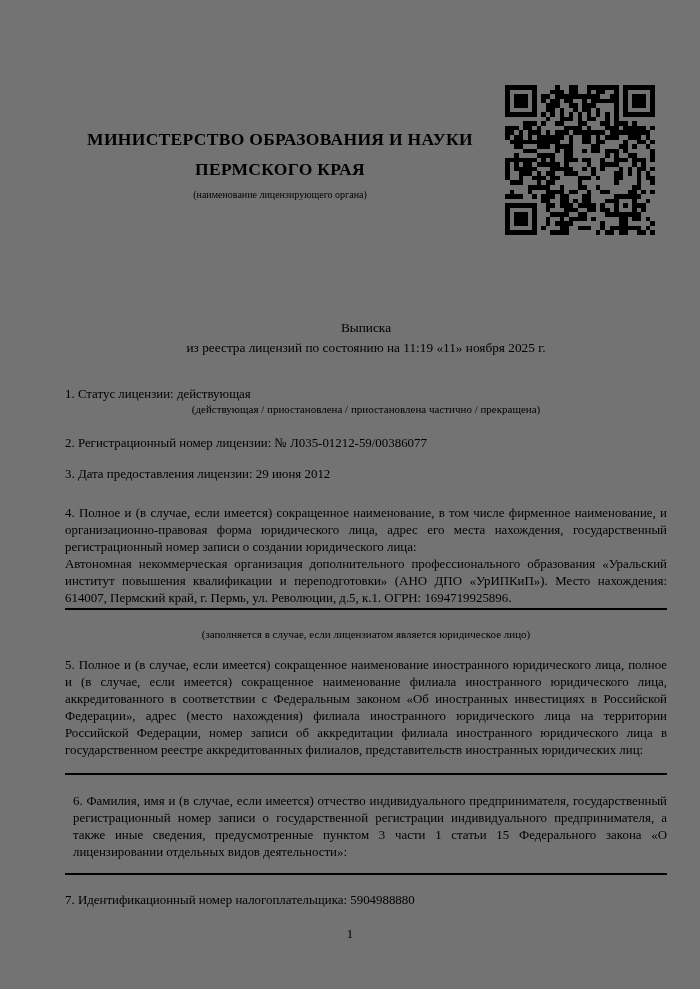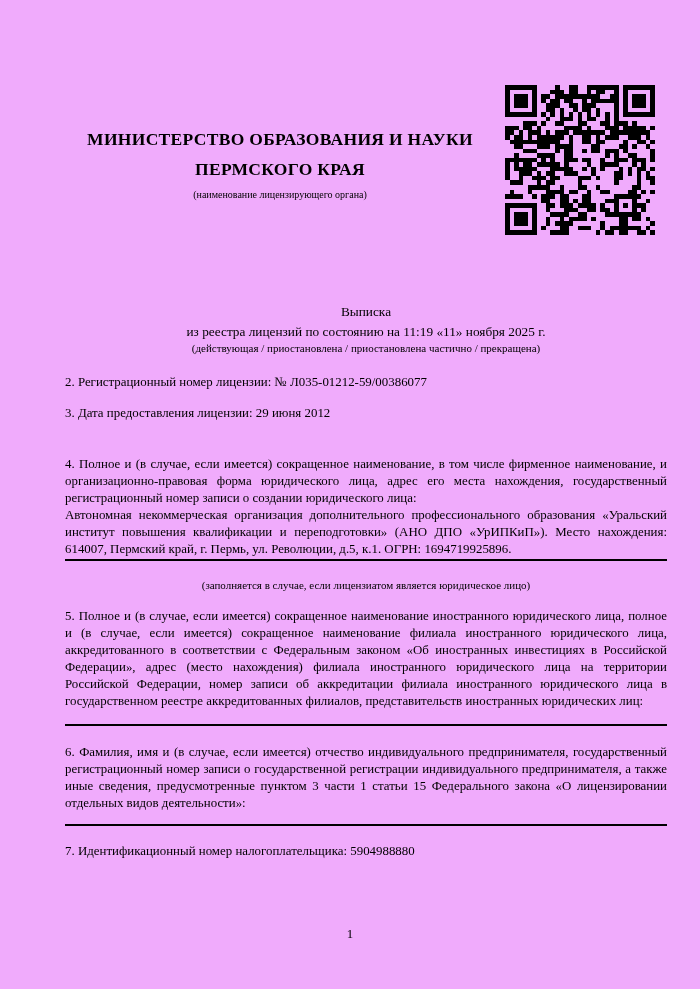--- a/index.html
+++ b/index.html
@@ -2,21 +2,21 @@
 <html><head>
 <meta charset="utf-8">
 <style>
   * { margin: 0; padding: 0; box-sizing: border-box; }
   html, body { background: #888; }
   .page {
     position: relative;
     width: 700px;
     height: 989px;
     margin: 0 auto;
-    background: #f0abfc;
+    background: #737373;
     color: #000000;
     font-family: "Liberation Serif", "DejaVu Serif", serif;
     overflow: hidden;
   }
   
   .header {
     position: absolute;
     top: 124px;
     left: 40px;
     width: 480px;
@@ -38,21 +38,21 @@
     position: absolute;
     top: 85px;
     left: 505px;
     width: 150px;
     height: 150px;
   }
   .qr rect { fill: #000000; }
   
   .body {
     position: absolute;
-    top: 0;
+    top: 16px;
     left: 65px;
     width: 602px;
     font-size: 12.9px;
     line-height: 17px;
   }
   .doc-title {
     margin-top: 302px;
     text-align: center;
     font-size: 13.3px;
     line-height: 20px;
@@ -65,27 +65,27 @@
     text-align: center;
   }
   .rule {
     border-top: 2px solid #000000;
     height: 0;
     width: 100%;
   }
   .item1 { margin-top: 28px; }
   .item2 { margin-top: 19px; }
   .item3 { margin-top: 14px; }
-  .item4p { margin-top: 34px; }
+  .item4p { margin-top: 22px; }
   .rule4  { margin-top: 1px; }
   .cap4   { margin-top: 18px; }
   .item5p { margin-top: 16px; }
   .rule5  { margin-top: 14px; }
   .cap5   { margin-top: 6px; }
-  .item6p { margin-top: 18px; }
+  .item6p { margin-top: 18px; margin-left: 8px; }
   .rule6  { margin-top: 12px; }
   .cap6   { margin-top: 6px; }
   .item7  { margin-top: 17px; }
   .page-number {
     position: absolute;
     top: 926px;
     left: 0;
     width: 700px;
     text-align: center;
     font-size: 12.9px;
@@ -671,20 +671,21 @@
       <rect x="32" y="32" width="1" height="1"></rect>
     </svg>
 
   <div class="body">
 
     <div class="doc-title">
       <div>Выписка</div>
       <div>из реестра лицензий по состоянию на 11:19 «11» ноября 2025 г.</div>
     </div>
 
+    <div class="para item1">1. Статус лицензии: действующая</div>
     <div class="caption">(действующая / приостановлена / приостановлена частично / прекращена)</div>
 
     <div class="para item2">2. Регистрационный номер лицензии: № Л035-01212-59/00386077</div>
 
     <div class="para item3">3. Дата предоставления лицензии: 29 июня 2012</div>
 
     <div class="para just item4p">4. Полное и (в случае, если имеется) сокращенное наименование, в том числе фирменное наименование, и организационно-правовая форма юридического лица, адрес его места нахождения, государственный регистрационный номер записи о создании юридического лица:</div>
     <div class="para just">Автономная некоммерческая организация дополнительного профессионального образования «Уральский институт повышения квалификации и переподготовки» (АНО ДПО «УрИПКиП»). Место нахождения: 614007, Пермский край, г. Пермь, ул. Революции, д.5, к.1. ОГРН: 1694719925896.</div>
     <div class="rule rule4"></div>
     <div class="caption cap4">(заполняется в случае, если лицензиатом является юридическое лицо)</div>

